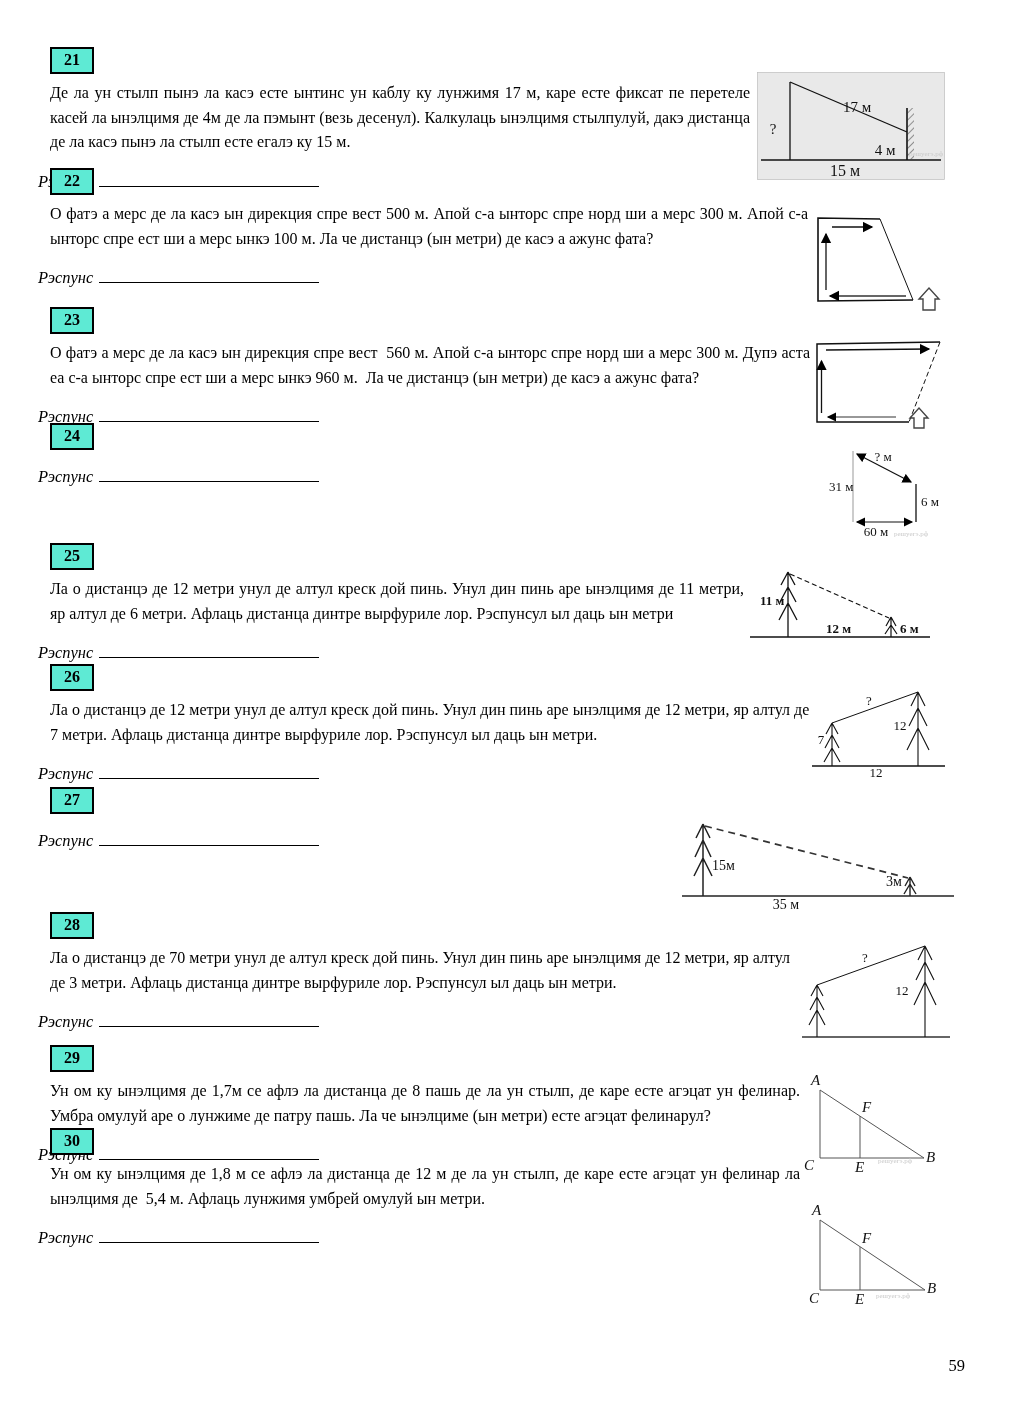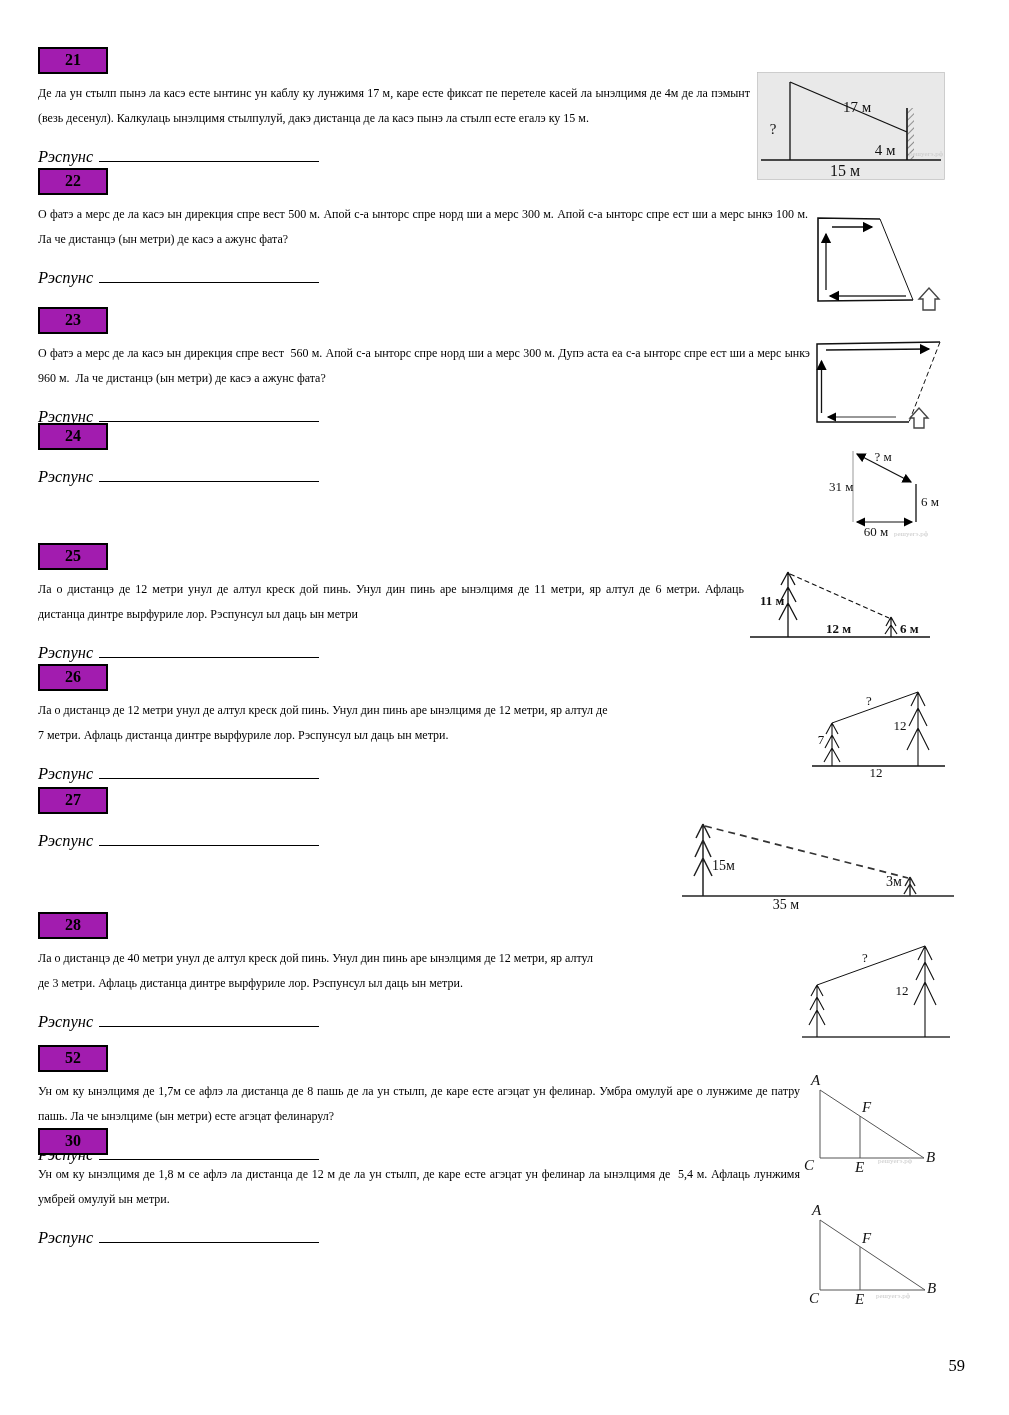--- a/index.html
+++ b/index.html
@@ -1,22 +1,22 @@
 <!DOCTYPE html>
 <html><head>
 <meta charset="utf-8">
 <style>
   html,body{margin:0;padding:0;background:#fff;}
   .page{position:relative;width:1009px;height:1415px;background:#fff;overflow:hidden;
         font-family:"Liberation Serif","DejaVu Serif",serif;color:#000;}
   .header{position:absolute;top:24px;right:39px;font-size:15.5px;white-space:nowrap;}
   .problem{position:absolute;left:38px;}
-  .numbox{display:inline-block;border:2px solid #000;padding:1px 25px 2px;
-          font-weight:bold;font-size:16px;line-height:20px;background:#a21caf;}
-  .ptext{margin:7px 0 0 0;font-size:12px;line-height:24.5px;text-align:justify;
+  .numbox{display:inline-block;border:2px solid #000;padding:1px 12px 2px;
+          font-weight:bold;font-size:16px;line-height:20px;background:#5eead4;margin-left:12px;}
+  .ptext{margin:7px 0 0 12px;font-size:16px;line-height:24.5px;text-align:justify;
          white-space:pre-wrap;}
   .answer{margin-top:17px;font-size:16.5px;font-style:italic;}
   .blank{display:inline-block;width:220px;height:14px;border-bottom:1.4px solid #000;margin-left:6px;}
   .fig{position:absolute;}
   svg{display:block;}
   svg text{font-family:"Liberation Serif","DejaVu Serif",serif;fill:#111;}
   .wm{fill:#c9c9c9;font-size:7px;}
   .pagenum{position:absolute;right:44px;top:1356px;font-size:16.5px;}
   #p21{top:47px;width:712px}  #p22{top:168px;width:770px}
   #p23{top:307px;width:772px} #p24{top:423px;width:778px}
@@ -173,37 +173,37 @@
       <path d="M228,86 L228,67 M228,67 L223,76 M228,67 L233,76 M228,74 L222,84 M228,74 L234,84" fill="none" stroke="#222" stroke-width="1.4"></path>
       <line x1="23" y1="16" x2="226" y2="68" stroke="#333" stroke-width="1.7" stroke-dasharray="7,5"></line>
       <text x="30" y="60" font-size="14">15м</text>
       <text x="204" y="76" font-size="14">3м</text>
       <text x="104" y="99" font-size="14" text-anchor="middle">35 м</text>
     </svg>
   </div>
 
   <div class="problem" id="p28">
     <span class="numbox">28</span>
-    <p class="ptext">Ла о дистанцэ де 40 метри унул де алтул креск дой пинь. Унул дин пинь аре ынэлцимя де 12 метри, яр алтул
+    <p class="ptext">Ла о дистанцэ де 70 метри унул де алтул креск дой пинь. Унул дин пинь аре ынэлцимя де 12 метри, яр алтул
 де 3 метри. Афлаць дистанца динтре вырфуриле лор. Рэспунсул ыл даць ын метри.</p>
     <div class="answer"><span>Рэспунс</span><span class="blank"></span></div>
   </div>
   <div class="fig" id="f28">
     <svg width="150" height="110" viewBox="0 0 150 110">
       <line x1="0" y1="107" x2="148" y2="107" stroke="#666" stroke-width="2"></line>
       <path d="M15,107 L15,55 M15,55 L9,66 M15,55 L21,66 M15,67 L8,80 M15,67 L22,80 M15,80 L7,95 M15,80 L23,95" fill="none" stroke="#111" stroke-width="1.1"></path>
       <path d="M123,107 L123,16 M123,16 L116,30 M123,16 L130,30 M123,32 L114,50 M123,32 L132,50 M123,52 L112,75 M123,52 L134,75" fill="none" stroke="#111" stroke-width="1.1"></path>
       <line x1="15" y1="55" x2="123" y2="16" stroke="#111" stroke-width="1"></line>
       <text x="63" y="32" font-size="13" text-anchor="middle">?</text>
       <text x="100" y="65" font-size="13" text-anchor="middle">12</text>
     </svg>
   </div>
 
   <div class="problem" id="p29">
-    <span class="numbox">52</span>
+    <span class="numbox">29</span>
     <p class="ptext">Ун ом ку ынэлцимя де 1,7м се афлэ ла дистанца де 8 пашь де ла ун стылп, де каре есте агэцат ун фелинар. Умбра омулуй аре о лунжиме де патру пашь. Ла че ынэлциме (ын метри) есте агэцат фелинарул?</p>
     <div class="answer"><span>Рэспунс</span><span class="blank"></span></div>
   </div>
   <div class="fig" id="f29">
     <svg width="140" height="105" viewBox="0 0 140 105">
       <path d="M22,20 L22,88 L126,88 Z" fill="none" stroke="#555" stroke-width="1"></path>
       <line x1="62" y1="88" x2="62" y2="46" stroke="#555" stroke-width="1"></line>
       <text x="13" y="15" font-size="15" font-style="italic" fill="#333">A</text>
       <text x="6" y="100" font-size="15" font-style="italic" fill="#333">C</text>
       <text x="57" y="102" font-size="15" font-style="italic" fill="#333">E</text>

